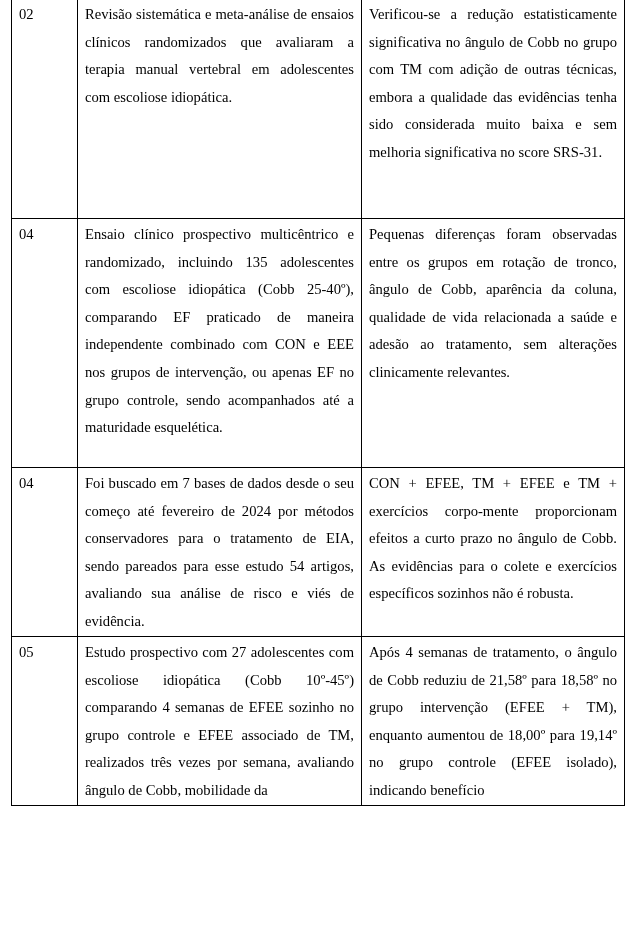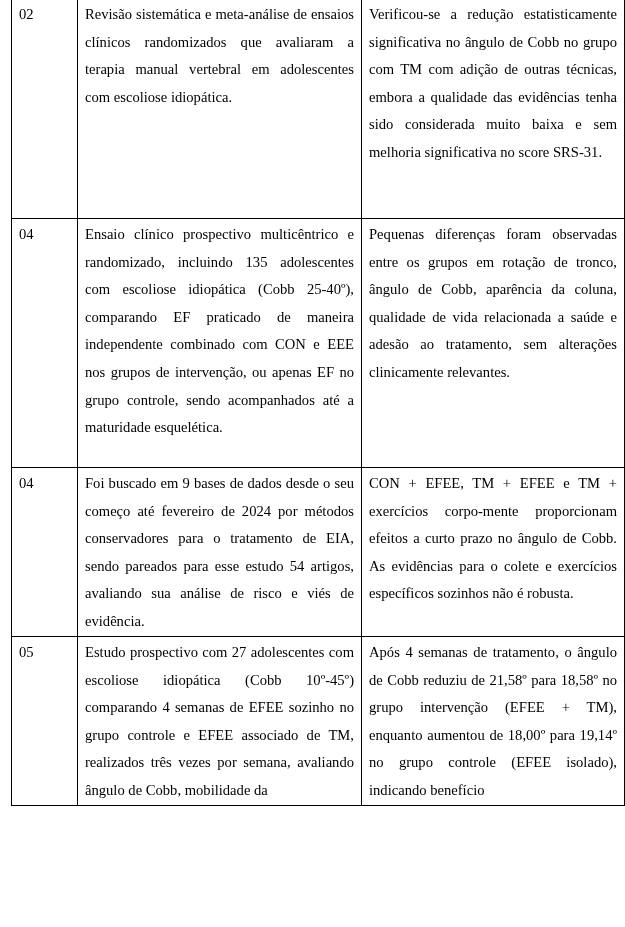--- a/index.html
+++ b/index.html
@@ -35,21 +35,21 @@
       <td class="txt">Revisão sistemática e meta-análise de ensaios clínicos randomizados que avaliaram a terapia manual vertebral em adolescentes com escoliose idiopática.</td>
       <td class="txt">Verificou-se a redução estatisticamente significativa no ângulo de Cobb no grupo com TM com adição de outras técnicas, embora a qualidade das evidências tenha sido considerada muito baixa e sem melhoria significativa no score SRS-31.</td>
     </tr>
     <tr class="r2">
       <td class="num">04</td>
       <td class="txt">Ensaio clínico prospectivo multicêntrico e randomizado, incluindo 135 adolescentes com escoliose idiopática (Cobb 25-40º), comparando EF praticado de maneira independente combinado com CON e EEE nos grupos de intervenção, ou apenas EF no grupo controle, sendo acompanhados até a maturidade esquelética.</td>
       <td class="txt">Pequenas diferenças foram observadas entre os grupos em rotação de tronco, ângulo de Cobb, aparência da coluna, qualidade de vida relacionada a saúde e adesão ao tratamento, sem alterações clinicamente relevantes.</td>
     </tr>
     <tr class="r3">
       <td class="num">04</td>
-      <td class="txt">Foi buscado em 9 bases de dados desde o seu começo até fevereiro de 2024 por métodos conservadores para o tratamento de EIA, sendo pareados para esse estudo 54 artigos, avaliando sua análise de risco e viés de evidência.</td>
+      <td class="txt">Foi buscado em 7 bases de dados desde o seu começo até fevereiro de 2024 por métodos conservadores para o tratamento de EIA, sendo pareados para esse estudo 54 artigos, avaliando sua análise de risco e viés de evidência.</td>
       <td class="txt">CON + EFEE, TM + EFEE e TM + exercícios corpo-mente proporcionam efeitos a curto prazo no ângulo de Cobb. As evidências para o colete e exercícios específicos sozinhos não é robusta.</td>
     </tr>
     <tr class="r4">
       <td class="num">05</td>
       <td class="txt">Estudo prospectivo com 27 adolescentes com escoliose idiopática (Cobb 10º-45º) comparando 4 semanas de EFEE sozinho no grupo controle e EFEE associado de TM, realizados três vezes por semana, avaliando ângulo de Cobb, mobilidade da</td>
       <td class="txt">Após 4 semanas de tratamento, o ângulo de Cobb reduziu de 21,58º para 18,58º no grupo intervenção (EFEE + TM), enquanto aumentou de 18,00º para 19,14º no grupo controle (EFEE isolado), indicando benefício</td>
     </tr>
   </tbody>
 </table>
 

